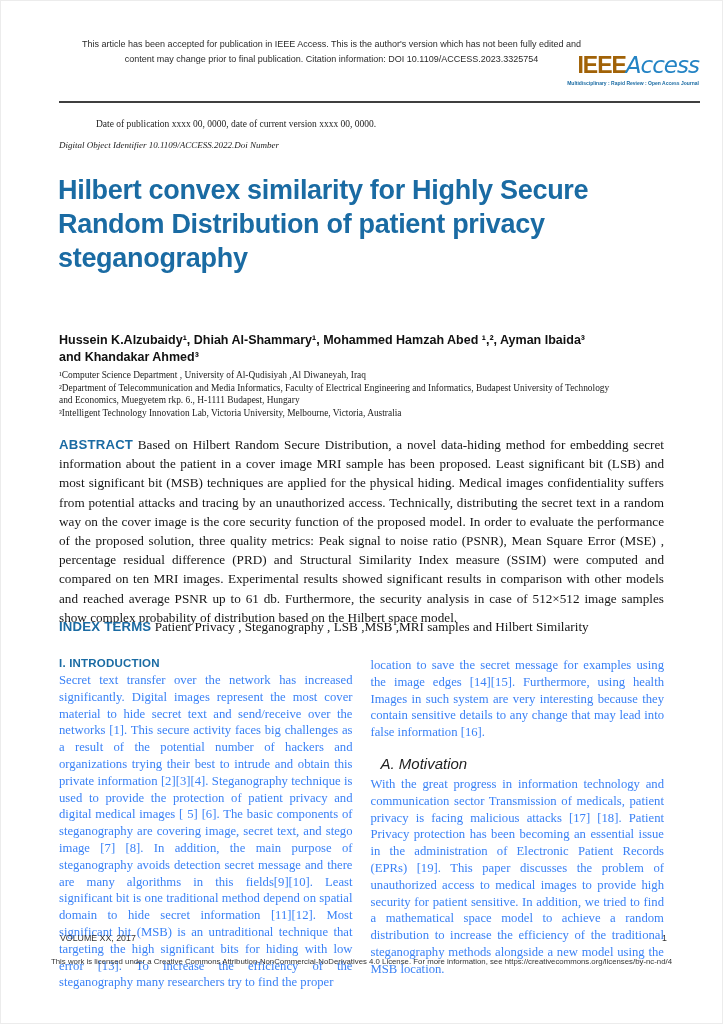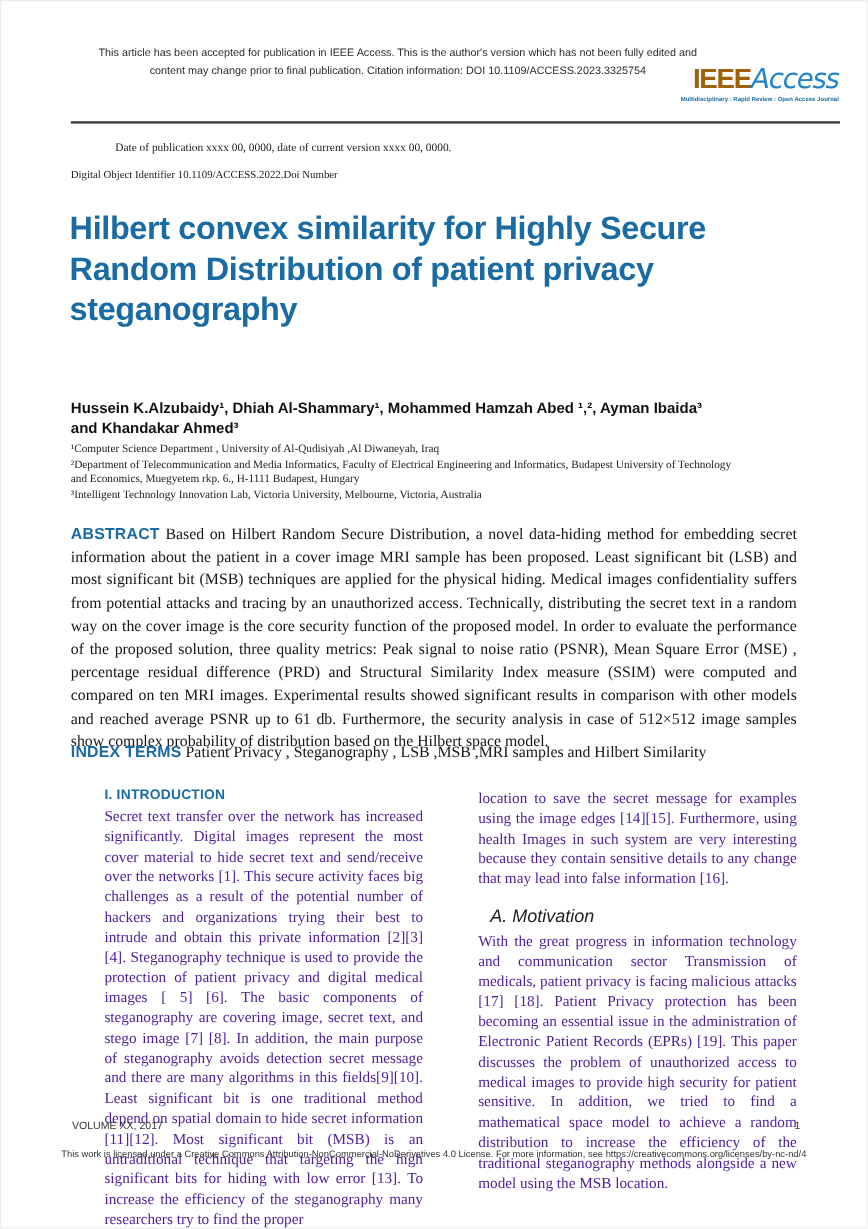--- a/index.html
+++ b/index.html
@@ -42,21 +42,21 @@
     position: absolute; top: 101px; left: 59px; right: 23px;
     height: 2px; background: #3f3f3f;
   }
 
   .date-line {
     position: absolute; top: 119px; left: 96px;
     font-family: Liberation Serif, serif; font-size: 9.5px; color: #222;
   }
   .doi-line {
     position: absolute; top: 140px; left: 59px;
-    font-size: 9px; color: #222;
+    font-style: italic; font-size: 9px; color: #222;
   }
 
   .title {
     position: absolute; top: 173px; left: 58px; width: 600px;
     font-family: "Liberation Sans", sans-serif;
     font-weight: 700; font-size: 27px; line-height: 34px;
     letter-spacing: -0.3px; color: #1a6ba3;
     white-space: pre-line;
   }
 
@@ -84,33 +84,33 @@
   }
   .blue-label {
     font-family: "Liberation Sans", sans-serif;
     font-weight: 700; color: #1a6ba3; letter-spacing: 0.2px;
   }
 
   .columns {
     position: absolute; top: 657px; left: 59px; width: 605px;
     display: flex; gap: 18px;
   }
-  .col { flex: 1 1 0; margin-left: 28px; }
+  .col { flex: 1 1 0; }
   .section-heading {
     font-family: "Liberation Sans", sans-serif;
     font-weight: 700; font-size: 11.5px; color: #1a6ba3;
     margin-bottom: 3px; letter-spacing: 0.2px;
   }
   .subsection-heading {
     font-family: "Liberation Sans", sans-serif;
     font-style: italic; font-weight: 400; font-size: 15px; color: #222;
     margin: 14px 0 4px 10px;
   }
   .body-par {
-    font-size: 12.7px; line-height: 16.8px; text-align: justify; color: #4c1d95;
+    font-size: 12.7px; line-height: 16.8px; text-align: justify; color: #3b82f6;
   }
 
   .footer {
     position: absolute; top: 933px; left: 60px; right: 56px;
     display: flex; justify-content: space-between;
     font-family: "Liberation Sans", sans-serif; font-size: 8.8px; color: #333;
   }
   .license {
     position: absolute; top: 957px; left: 0; right: 0;
     text-align: center;

